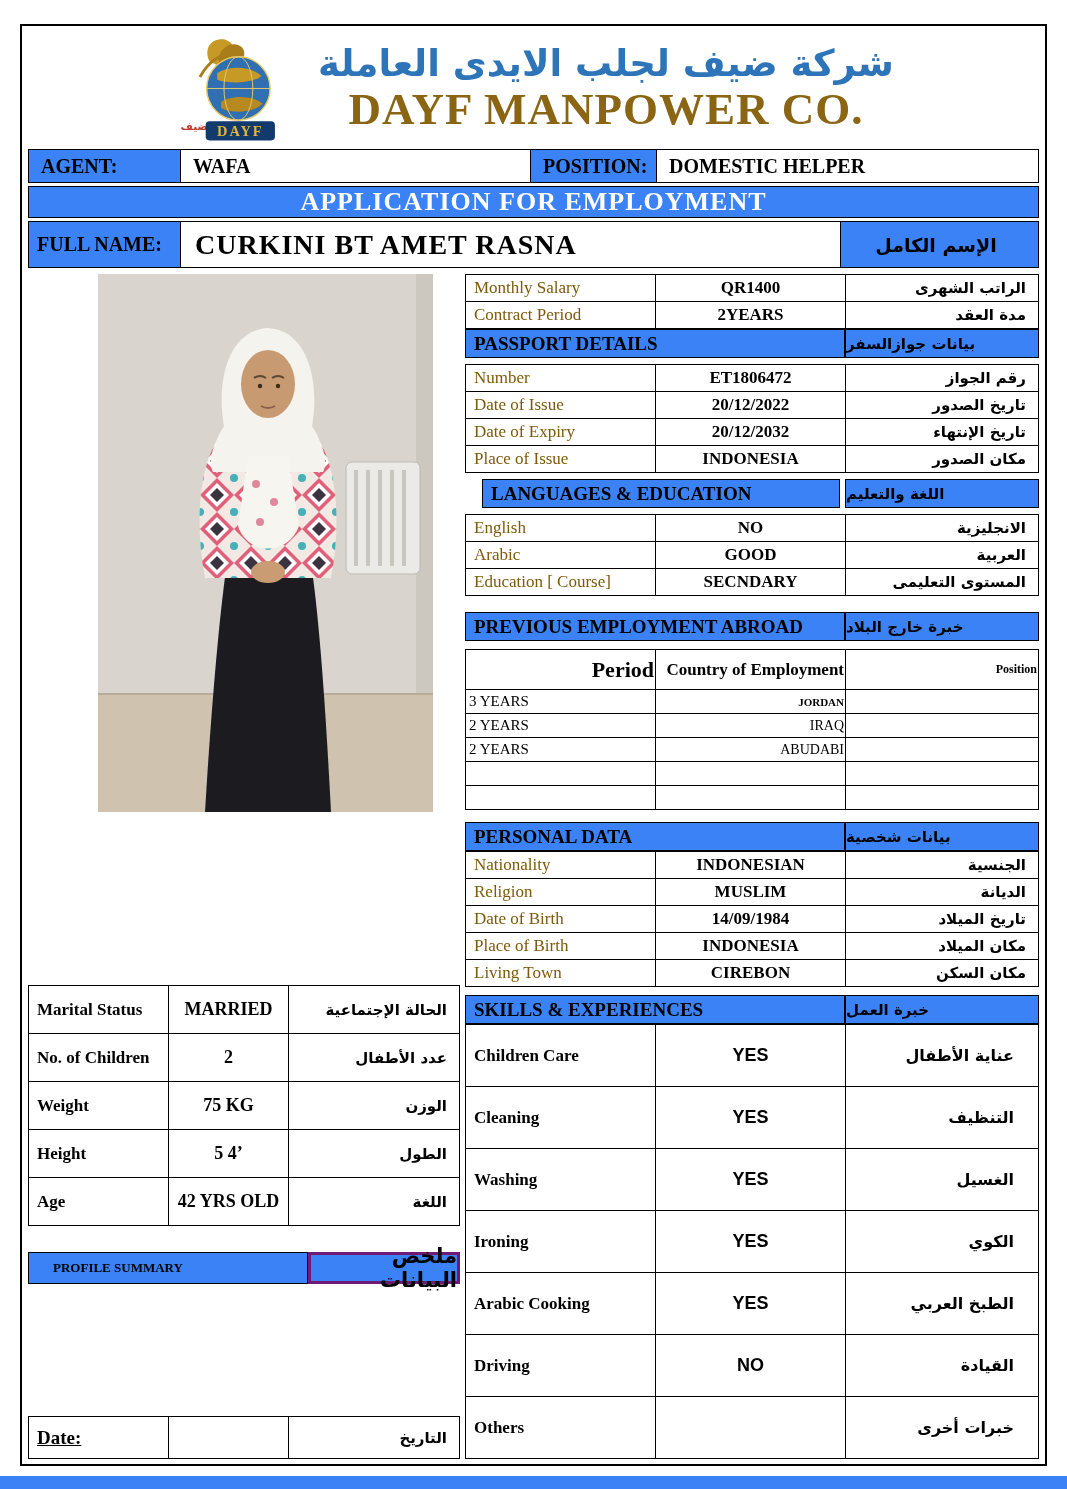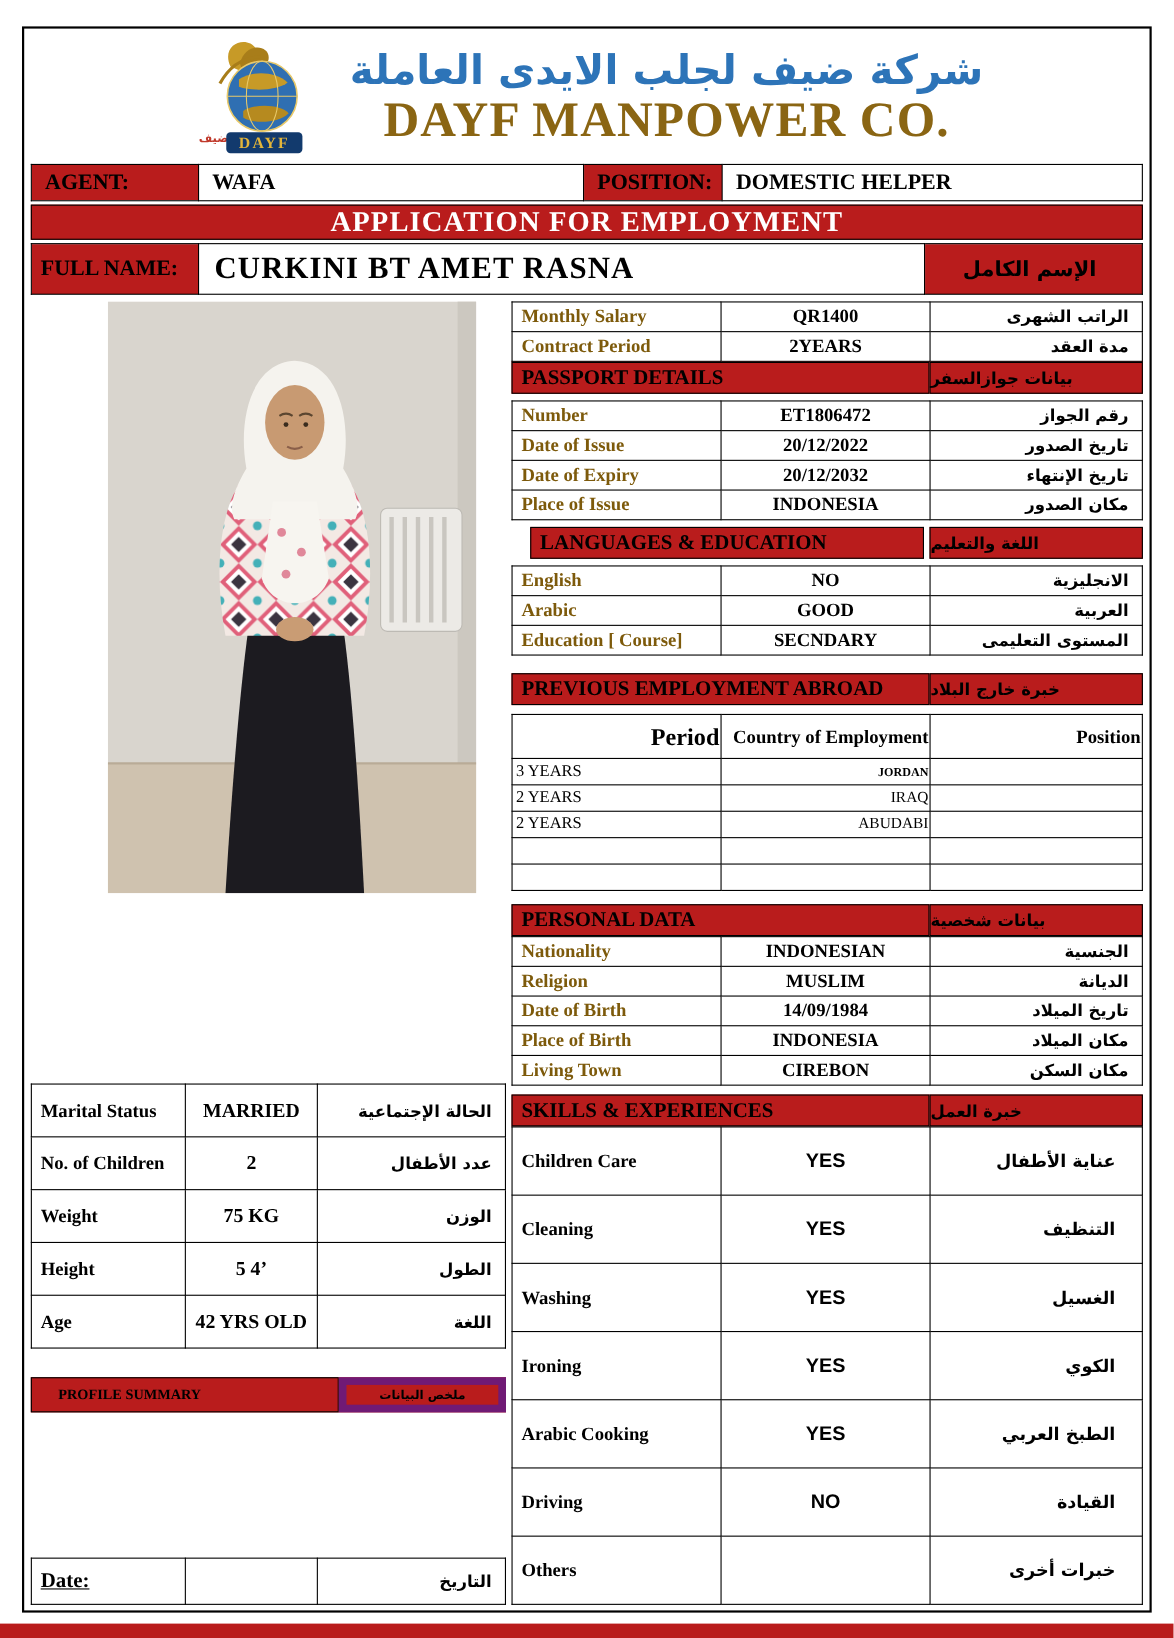--- a/index.html
+++ b/index.html
@@ -14,21 +14,21 @@
     overflow: hidden;
   }
   .frame {
     border: 2px solid #000;
     padding: 6px;
     height: 1442px;
     display: flex;
     flex-direction: column;
     overflow: hidden;
   }
-  .blue { background: #b91c1c; }
+  .blue { background: #3b82f6; }
 
   
   .header {
     height: 115px;
     display: flex; align-items: center; justify-content: center;
     gap: 20px;
   }
   .titles { text-align: center; }
   .title-ar {
     color: #2d74b8;
@@ -65,21 +65,21 @@
   .fn-ar { font-size: 19px; text-align: center; padding-right: 8px; }
 
   
   .body { margin-top: 6px; display: flex; gap: 5px; flex: 1; }
   .left-col { width: 432px; display: flex; flex-direction: column; }
   .right-col { flex: 1; display: flex; flex-direction: column; }
 
   
   .t3 { width: 100%; }
   .t3 td { height: 27px; }
-  .t3 .lbl { color: #7d5a0b; font-weight: bold; font-size: 17px; padding-left: 8px; }
+  .t3 .lbl { color: #7d5a0b; font-weight: normal; font-size: 17px; padding-left: 8px; }
   .t3 .val { font-weight: bold; font-size: 17px; text-align: center; }
 
   .sec-row { display: grid; grid-template-columns: 380px 1fr; }
   .sec-title {
     border: 1px solid #000;
     font-weight: bold; font-size: 19px;
     padding-left: 8px; height: 29px;
     display: flex; align-items: center;
   }
   .sec-title.indent { margin-left: 17px; margin-right: 5px; }
@@ -87,21 +87,21 @@
     border: 1px solid #000; height: 29px;
     font-family: "DejaVu Sans", sans-serif; font-weight: bold; font-size: 15px;
     display: flex; align-items: center; justify-content: flex-end; padding-right: 12px;
   }
 
   .emp-table { width: 100%; margin-top: 8px; }
   .emp-table td { text-align: right; }
   .emp-head td { height: 40px; font-weight: bold; }
   .emp-head .h-period { font-size: 22px; }
   .emp-head .h-country { font-size: 17px; }
-  .emp-head .h-position { font-size: 17px; }
+  .emp-head .h-position { font-size: 12px; }
   .emp-row td { height: 24px; font-size: 14px; margin-left: 24px; }
   .emp-row .c-period { text-align: left; padding-left: 3px; font-size: 15px; }
   .emp-row .c-sm { font-size: 11px; font-weight: bold; }
 
   .skills-table { width: 100%; }
   .skills-table td { height: 62px; }
   .skills-table .lbl { font-weight: bold; font-size: 17px; padding-left: 8px; }
   .skills-table .val { font-family: "Liberation Sans", sans-serif; font-weight: bold; font-size: 18px; text-align: center; }
   .skills-table .ar { font-size: 16px; padding-right: 24px; }
 
@@ -111,21 +111,21 @@
   
   .photo-wrap { margin-left: 70px; width: 335px; height: 538px; }
   .phys-table { width: 432px; margin-top: 173px; }
   .phys-table td { height: 48px; }
   .phys-table .lbl { font-weight: bold; font-size: 17px; padding-left: 8px; }
   .phys-table .val { font-weight: bold; font-size: 18px; text-align: center; }
   .phys-table .ar { font-size: 15px; }
 
   .profile-bar { margin-top: 26px; width: 432px; display: grid; grid-template-columns: 280px 1fr; }
   .profile-title { border: 1px solid #000; height: 32px; font-weight: bold; font-size: 13px; padding-left: 24px; display: flex; align-items: center; }
-  .profile-ar { border: 7px solid #701a75; height: 32px; font-family: "DejaVu Sans", sans-serif; font-weight: bold; font-size: 11px; display: flex; align-items: center; justify-content: center; }
+  .profile-ar { border: 3px solid #701a75; height: 32px; font-family: "DejaVu Sans", sans-serif; font-weight: bold; font-size: 21px; display: flex; align-items: center; justify-content: center; }
 
   .date-table { width: 432px; margin-top: auto; }
   .date-table td { height: 42px; }
   .date-table .lbl { font-weight: bold; font-size: 19px; padding-left: 8px; text-decoration: underline; }
 
   
   .bottom-strip { margin: 10px -20px 0; height: 14px; }
 </style>
 </head>
 <body>

